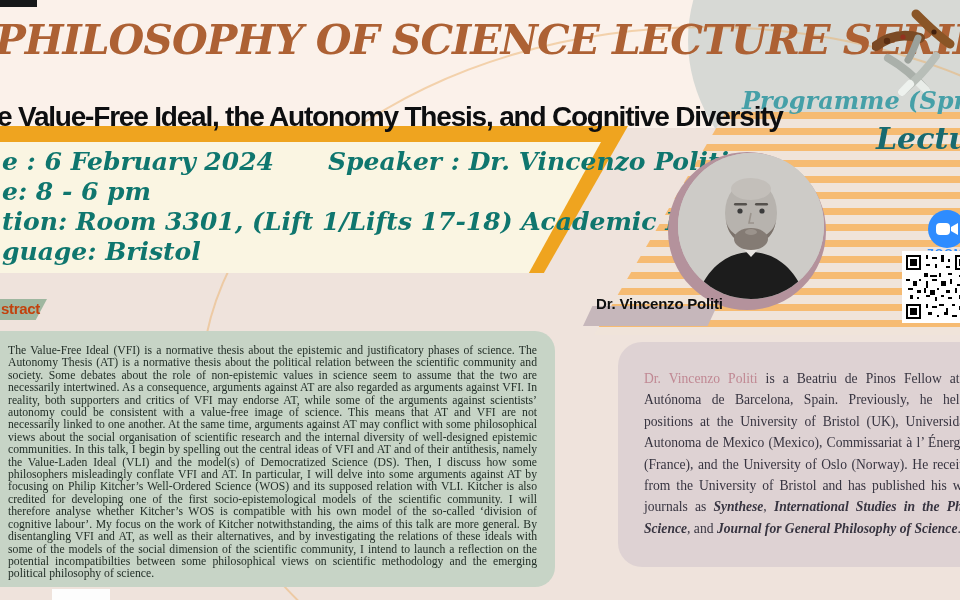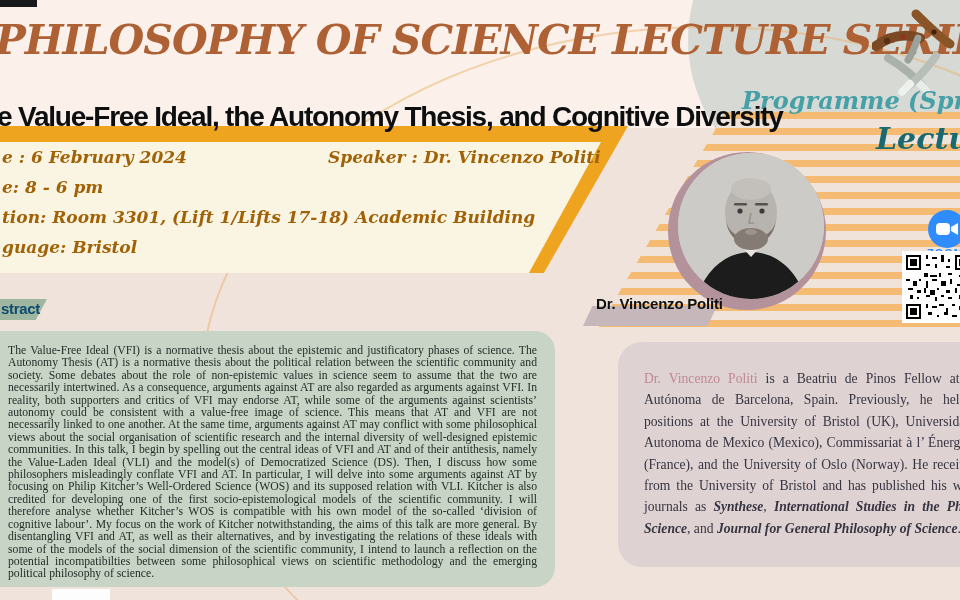--- a/index.html
+++ b/index.html
@@ -22,29 +22,29 @@
   .banner-title{left:-5px;top:16px;font-family:"DejaVu Serif",serif;font-style:italic;font-weight:bold;
     font-size:41px;letter-spacing:-1px;color:#ad6134;white-space:nowrap;}
   .programme{left:742px;top:86px;font-family:"DejaVu Serif",serif;font-style:italic;font-weight:bold;
     font-size:24px;color:#46a0a8;white-space:nowrap;}
   .lecture{left:876px;top:121px;font-family:"DejaVu Serif",serif;font-style:italic;font-weight:bold;
     font-size:30px;color:#186a70;white-space:nowrap;}
 
   .talk-title{left:-3px;top:101px;font-family:"Liberation Sans",sans-serif;font-weight:bold;
     font-size:28px;letter-spacing:-1.2px;color:#0d0e10;white-space:nowrap;}
 
-  .detail{font-family:"DejaVu Serif",serif;font-style:italic;font-weight:bold;font-size:17px;
-    color:#a16207;white-space:nowrap;}
+  .detail{font-family:"DejaVu Serif",serif;font-style:italic;font-weight:bold;font-size:25px;
+    color:#0f766e;white-space:nowrap;}
   .d1{left:2px;top:147px;} .dsp{left:300px;top:147px;margin-left:28px;}
   .d2{left:2px;top:177px;} .d3{left:2px;top:207px;} .d4{left:2px;top:237px;}
 
   .abstract-label-shape{left:0;top:299px;width:47px;height:21px;background:#9fb7a0;
     clip-path:polygon(0 0,100% 0,76% 100%,0 100%);}
   .abstract-label-text{left:1px;top:300px;font-family:"Liberation Sans",sans-serif;font-weight:bold;
-    font-size:15px;color:#0c4a6e;letter-spacing:-0.3px;}
+    font-size:15px;color:#c2410c;letter-spacing:-0.3px;}
   .abstract-box{left:-22px;top:331px;width:577px;height:256px;border-radius:20px;background:#c7d4c6;}
   .abstract-box p{margin:0;padding:14px 18px 0 30px;font-size:11.7px;line-height:12.4px;
     text-align:justify;color:#232f28;}
 
   .bio-box{left:618px;top:342px;width:436px;height:225px;border-radius:24px;background:#ded2d3;}
   .bio-box p{margin:0;padding:26px 26px 0 26px;font-size:13.6px;line-height:21.4px;
     text-align:justify;color:#373440;}
   .bio-name{color:#c08893;}
   .jrnl{font-style:italic;font-weight:bold;}
 

